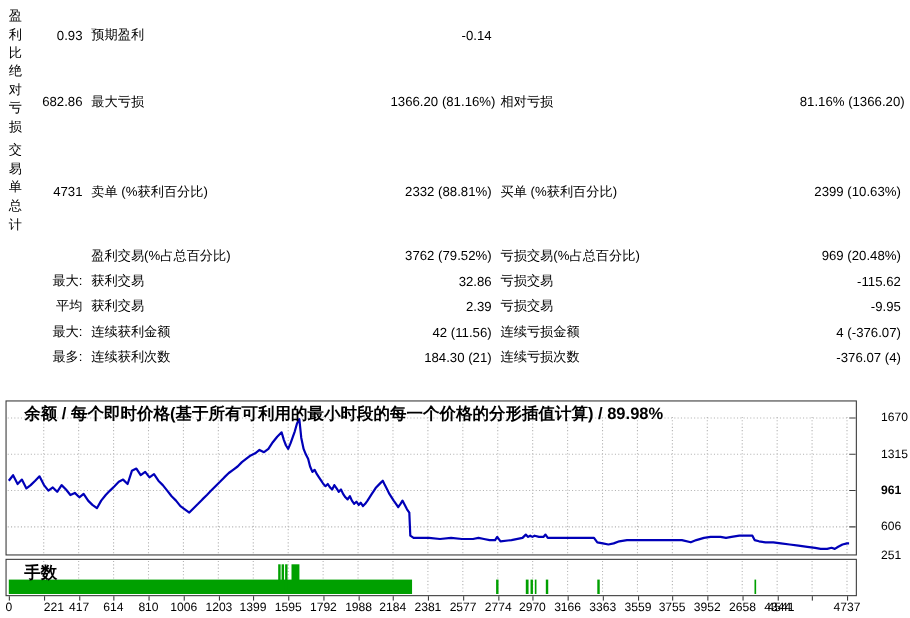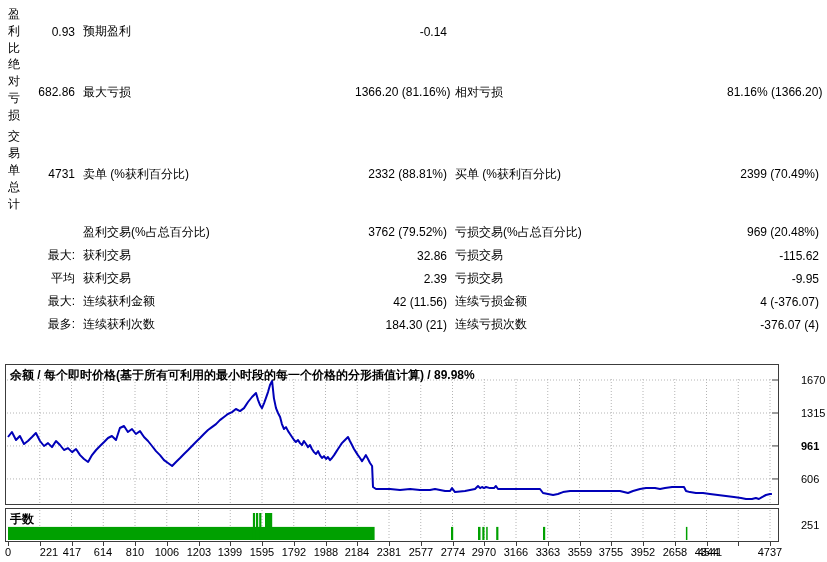--- a/index.html
+++ b/index.html
@@ -10,21 +10,21 @@
   }
   .stats{padding:6px 8px 0 8px;}
   .srow{display:grid;grid-template-columns:22px 45px 280px 92px 280px 92px;align-items:center;font-size:12px;}
   .vcell{width:16px;word-break:break-all;line-height:17px;align-self:start;}
   .c2,.c4,.c6{text-align:right;white-space:nowrap;}
   .c3,.c5{padding-left:8px;white-space:nowrap;}
   .chart-box{position:absolute;border:1px solid #3c3c3c;background:#fff;box-sizing:border-box;}
   #chart1{left:5px;top:364px;width:774px;height:141px;}
   #chart2{left:5px;top:508px;width:774px;height:34px;}
   #chart1 svg,#chart2 svg{display:block;}
-  .chart-title{position:absolute;left:4px;top:2px;font-size:12px;font-weight:bold;letter-spacing:0;white-space:nowrap;color:#000;}
+  .chart-title{position:absolute;left:16px;top:2px;font-size:15px;font-weight:bold;letter-spacing:0;white-space:nowrap;color:#000;}
   .ylab{position:absolute;left:801px;font-size:11px;white-space:nowrap;}
   .xlab{position:absolute;top:546px;font-size:11px;width:44px;text-align:center;}
   .xtick{position:absolute;top:542px;width:1px;height:4px;background:#3c3c3c;}
 </style>
 </head>
 <body>
 
 <div class="page">
   <div class="stats" id="stats">
       <div class="srow" style="height: 50px;">
@@ -42,21 +42,21 @@
         <div class="c4">1366.20 (81.16%)</div>
         <div class="c5">相对亏损</div>
         <div class="c6">81.16% (1366.20)</div>
       </div>
       <div class="srow" style="height: 92px;">
         <div class="vcell">交易单总计</div>
         <div class="c2">4731</div>
         <div class="c3">卖单 (%获利百分比)</div>
         <div class="c4">2332 (88.81%)</div>
         <div class="c5">买单 (%获利百分比)</div>
-        <div class="c6">2399 (70.49%)</div>
+        <div class="c6">2399 (10.63%)</div>
       </div>
       <div class="srow" style="height: 24px;">
         <div class="vcell"></div>
         <div class="c2"></div>
         <div class="c3">盈利交易(%占总百分比)</div>
         <div class="c4">3762 (79.52%)</div>
         <div class="c5">亏损交易(%占总百分比)</div>
         <div class="c6">969 (20.48%)</div>
       </div>
       <div class="srow" style="height: 23px;">
@@ -171,21 +171,21 @@
           <rect x="537.0" y="17.9" width="2.2" height="13.1" fill="#00a000"></rect>
           <rect x="679.9" y="17.9" width="1.5" height="13.1" fill="#00a000"></rect>
         </svg>
       <div class="chart-title">手数</div>
     </div>
     <div id="ylabels">
         <div class="ylab" style="top: 374px;">1670</div>
         <div class="ylab" style="top: 407.015px;">1315</div>
         <div class="ylab" style="top: 439.937px; font-weight: bold;">961</div>
         <div class="ylab" style="top: 472.952px;">606</div>
-        <div class="ylab" style="top: 519px;">251</div>
+        <div class="ylab" style="top: 499px;">251</div>
       </div>
     <div id="xlabels">
         <div class="xtick" style="left: 8px;"></div>
         <div class="xlab" style="left: -14px;">0</div>
         <div class="xtick" style="left: 40px;"></div>
         <div class="xlab" style="left: 27px;">221</div>
         <div class="xtick" style="left: 72px;"></div>
         <div class="xlab" style="left: 50px;">417</div>
         <div class="xtick" style="left: 103px;"></div>
         <div class="xlab" style="left: 81px;">614</div>

